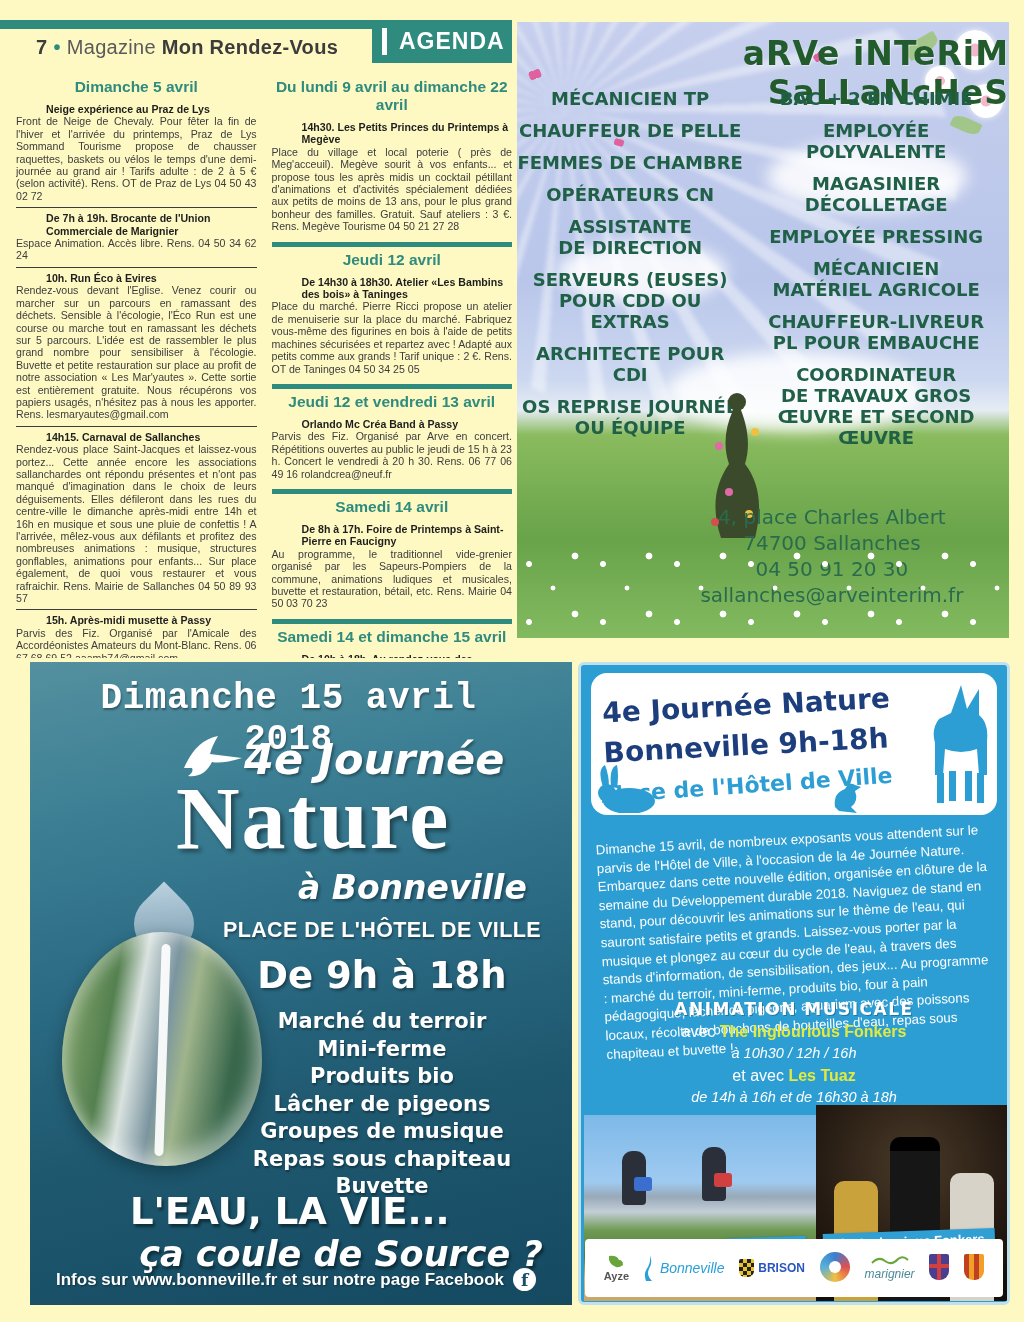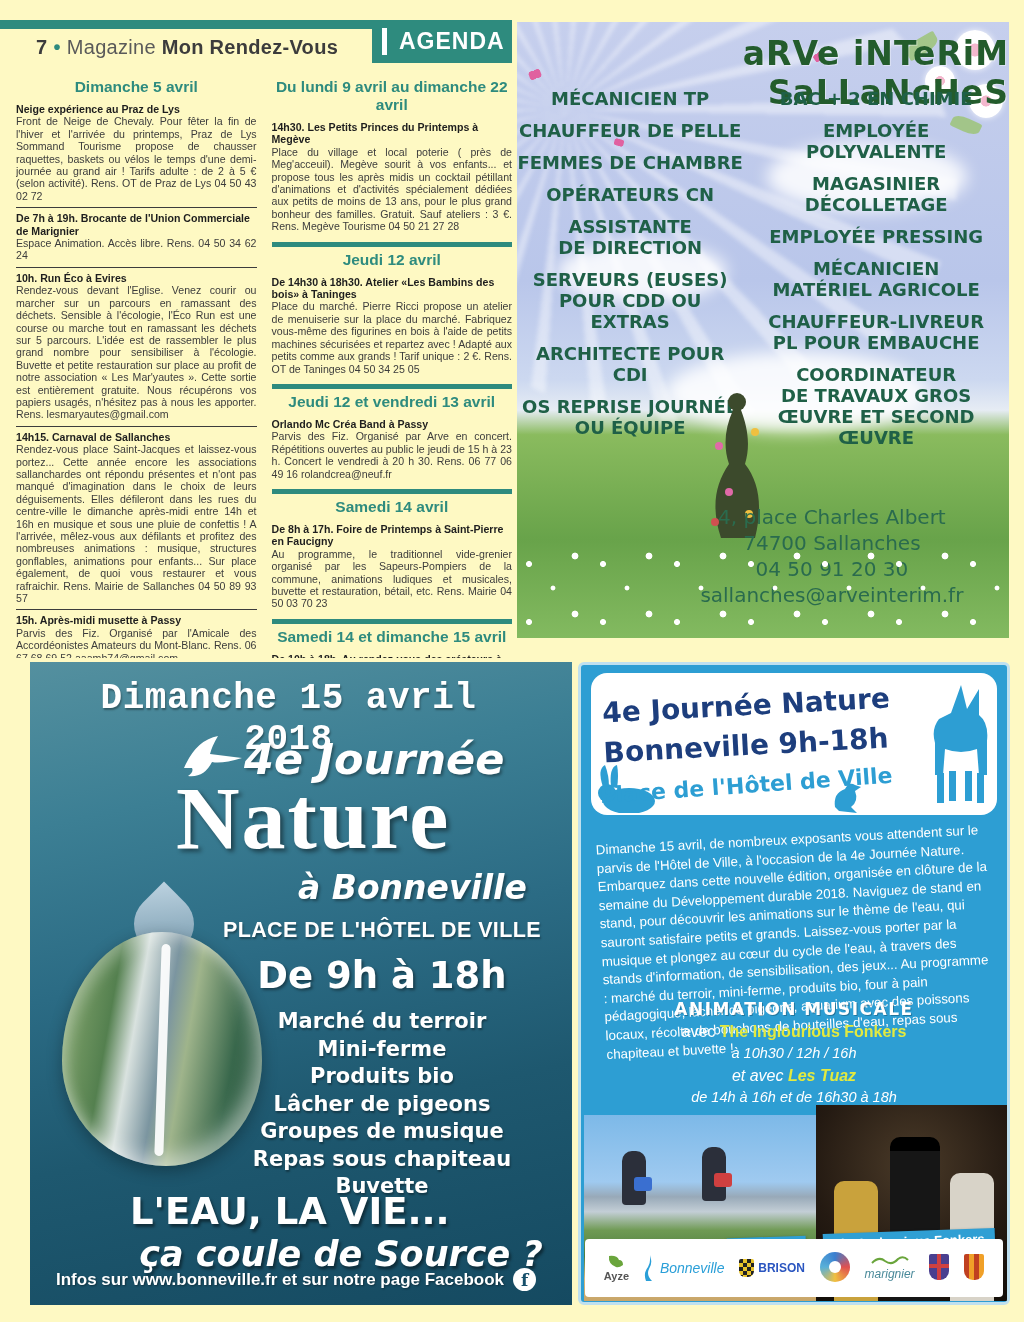--- a/index.html
+++ b/index.html
@@ -13,21 +13,21 @@
   .hdr .bold{font-weight:bold;color:#3c3c3c;}
   .badge{position:absolute;left:372px;top:20px;width:140px;height:43px;background:#2e8b7e;color:#fff;display:flex;align-items:center;padding-left:10px;box-sizing:border-box;}
   .badge .bar{width:5px;height:27px;background:#fff;margin-right:12px;}
   .badge .lbl{font-size:23px;font-weight:bold;letter-spacing:1px;}
 
   
   .agenda{position:absolute;left:16px;top:74px;width:496px;height:584px;display:flex;gap:15px;overflow:hidden;}
   .acol{flex:1;min-width:0;}
   .sec-h{color:#2e8b7e;font-weight:bold;font-size:15.5px;line-height:18px;text-align:center;margin:4px 4px 7px;}
   .sec-rule{height:5px;background:#2e8b7e;margin:9px 0 2px;}
-  .e-t{font-weight:bold;font-size:10.6px;line-height:12.4px;color:#1e1e1e;margin-top:1px;}
+  .e-t{font-weight:bold;font-size:10.6px;line-height:12.4px;color:#1e1e1e;margin-top:1px;margin-left:30px;}
   .e-b{font-size:10.6px;line-height:12.4px;color:#3c3c3c;text-align:justify;}
   .hr{border-top:1.6px solid #3c3c3c;margin:5px 0 4px;}
 
   
   .arve{position:absolute;left:517px;top:22px;width:492px;height:616px;overflow:hidden;
     background:linear-gradient(180deg,#c6cfed 0%,#b9c6ea 42%,#ccd8f0 58%,#e6ecf4 63%,#8abb5e 67%,#68a34a 84%,#83ba60 100%);}
   .burst{position:absolute;left:-120px;top:-80px;width:560px;height:480px;border-radius:50%;opacity:.75;
     background:repeating-conic-gradient(from -20deg at 30% 35%,rgba(255,255,255,.55) 0deg 3deg,rgba(255,255,255,0) 3deg 12deg);filter:blur(2px);}
   .cloud{position:absolute;background:rgba(255,255,255,.85);border-radius:50%;filter:blur(8px);}
   .arve-title{position:absolute;top:12px;left:0;right:0;text-align:right;font-family:"DejaVu Sans",sans-serif;font-weight:bold;font-size:33px;color:#235c2c;letter-spacing:1px;text-shadow:1px 1px 0 rgba(255,255,255,.4);}
@@ -331,21 +331,21 @@
       <div class="wb-t wb-t3">Place de l'Hôtel de Ville</div>
     </div>
 
     <div class="para">Dimanche 15 avril, de nombreux exposants vous attendent sur le parvis de l'Hôtel de Ville, à l'occasion de la 4e Journée Nature. Embarquez dans cette nouvelle édition, organisée en clôture de la semaine du Développement durable 2018. Naviguez de stand en stand, pour découvrir les animations sur le thème de l'eau, qui sauront satisfaire petits et grands. Laissez-vous porter par la musique et plongez au cœur du cycle de l'eau, à travers des stands d'information, de sensibilisation, des jeux... Au programme : marché du terroir, mini-ferme, produits bio, four à pain pédagogique, lâcher de pigeons, aquarium avec des poissons locaux, récolte de bouchons de bouteilles d'eau, repas sous chapiteau et buvette !</div>
 
     <div class="music">ANIMATION MUSICALE</div>
     <div class="line" style="top:358px;font-size:16px;">
       <span>avec </span><span class="band">The Inglourious Fonkers</span>
     </div>
     <div class="line times" style="top:380px;">à 10h30 / 12h / 16h</div>
-    <div class="line" style="top:402px;font-size:16px;font-style:italic;">
+    <div class="line" style="top:402px;font-size:16px;">
       <span>et avec </span><span class="band">Les Tuaz</span>
     </div>
     <div class="line times" style="top:424px;">de 14h à 16h et de 16h30 à 18h</div>
 
     <div class="ph1">
       <div class="fig" style="left:38px;top:36px;"></div>
       <div class="fig" style="left:118px;top:32px;"></div>
       <div class="sq" style="left:50px;top:62px;background:#3a6fd0;"></div>
       <div class="sq" style="left:130px;top:58px;background:#d04040;"></div>
     </div>

